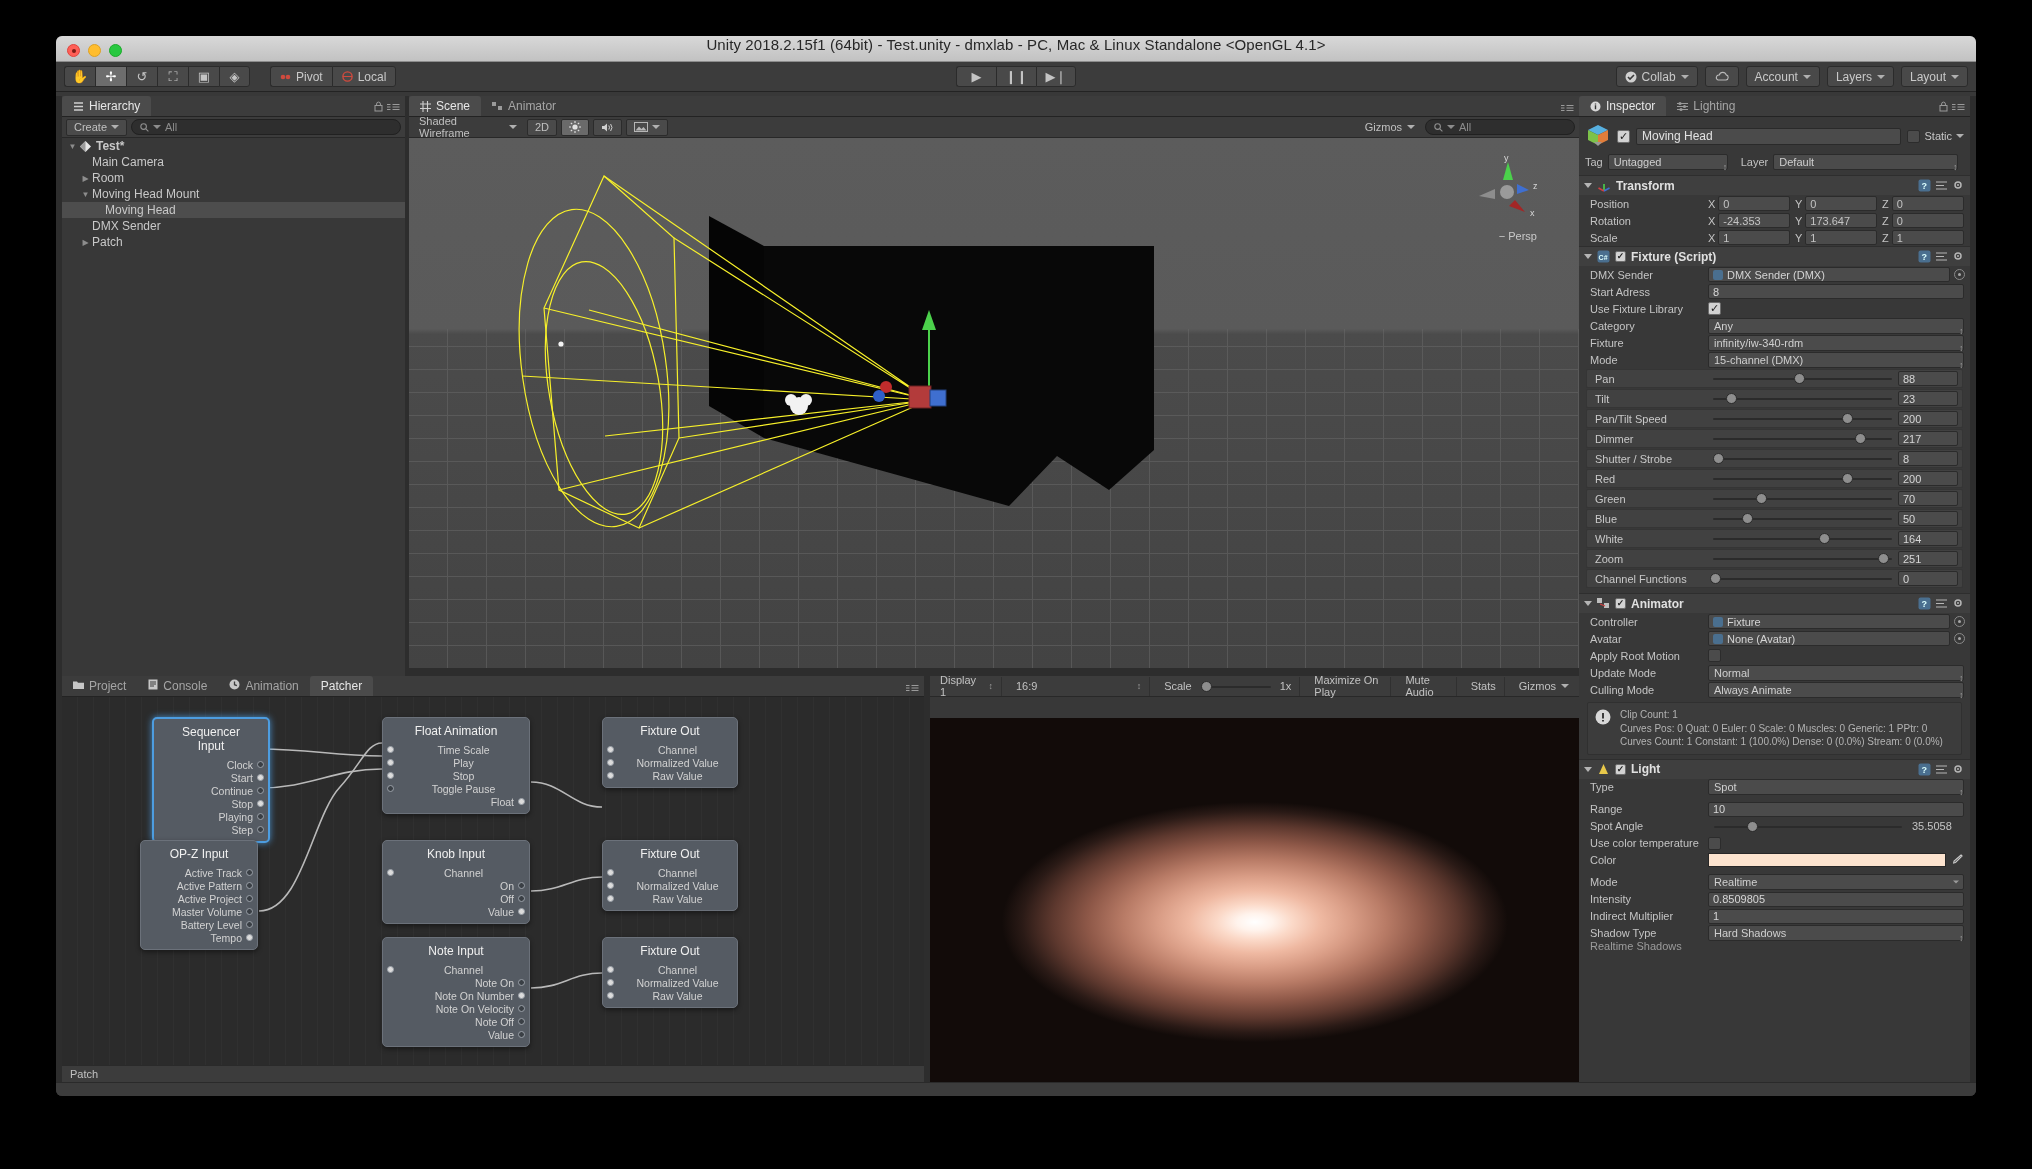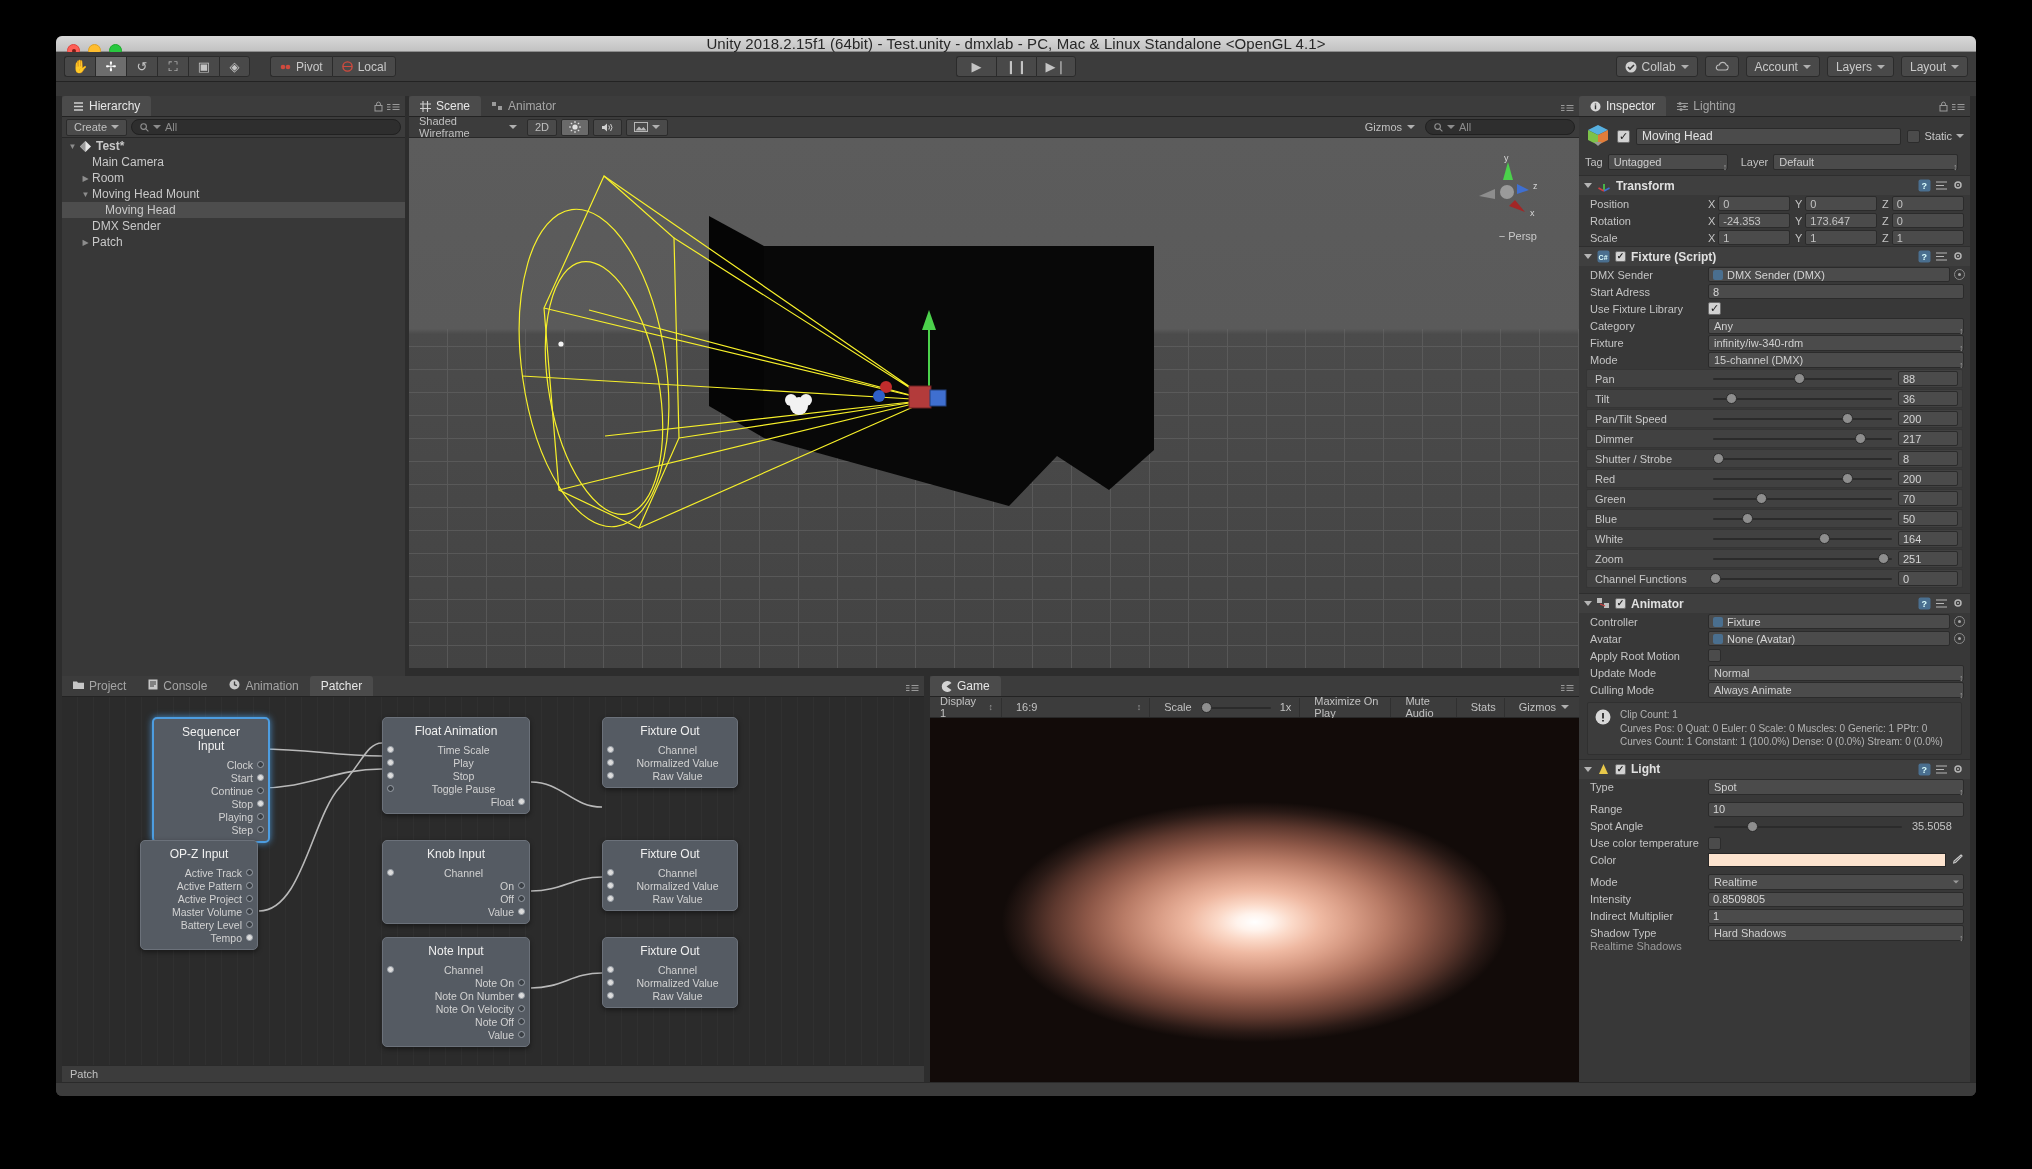--- a/index.html
+++ b/index.html
@@ -7,23 +7,23 @@
     width:2032px; height:1169px; background:#000; overflow:hidden;
     font-family:"Liberation Sans", sans-serif;
   }
   .win{
     position:absolute; left:56px; top:36px; width:1920px; height:1060px;
     background:#383838; border-radius:6px; overflow:hidden;
     box-shadow:0 10px 40px rgba(0,0,0,.8);
   }
   
   .titlebar{
-    height:16px; background:linear-gradient(#d8d8d8,#c2c2c2);
+    height:26px; background:linear-gradient(#d8d8d8,#c2c2c2);
     border-bottom:1px solid #8c8c8c; position:relative;
-    display:flex; align-items:center; justify-content:center;
+    display:flex; justify-content:center;
   }
   .titlebar .ttl{ font-size:15px; color:#272727; letter-spacing:.1px;}
   .lights{ position:absolute; left:11px; top:8px; display:flex; gap:8px;}
   .lt{ width:13px; height:13px; border-radius:50%;}
   .lt.r{background:#ff5f57;border:1px solid #e0443e;}
   .lt.y{background:#ffbd2e;border:1px solid #dea123;}
   .lt.g{background:#28c840;border:1px solid #1aab29;}
   .lt .dot{display:block;width:4px;height:4px;border-radius:50%;background:#7b1d16;margin:3.5px auto;}
   
   .toolbar{
@@ -652,33 +652,20 @@
               </div>
             </div>
           </div>
       </div>
       <div class="patch-status">
         <span>Patch</span>
       </div>
     </div>
 
     <div class="panel" id="game">
-      <div class="tabbar">
-        <div class="tab active">
-          <svg width="11" height="11">
-              <path d="M5.5 5.5 L10.5 2 A5.5 5.5 0 1 0 10.5 9 Z" fill="#d3d3d3"></path>
-            </svg>
-          <span>Game</span>
-        </div>
-        <div class="tright">
-          <svg width="13" height="9">
-              <path d="M0 2.5h3.5M0 5h3.5M0 7.5h3.5M5.5 2.5h7M5.5 5h7M5.5 7.5h7" stroke="#9a9a9a" stroke-width="1"></path>
-            </svg>
-        </div>
-      </div>
       <div class="game-sub">
         <div class="gseg" style="width:86px">
           <span style="flex:1">Display 1</span>
           <span style="color:#9a9a9a;font-size:9px">↕</span>
         </div>
         <div class="gseg" style="width:180px">
           <span style="flex:1">16:9</span>
           <span style="color:#9a9a9a;font-size:9px">↕</span>
         </div>
         <div class="gseg">
@@ -904,21 +891,21 @@
                   <span class="knb" style="left:calc(48% - 5px)"></span>
                 </span>
                 <span class="field">88</span>
               </div>
               <div class="srow">
                 <span class="lbl">Tilt</span>
                 <span class="slider">
                   <span class="trk"></span>
                   <span class="knb" style="left:calc(10% - 5px)"></span>
                 </span>
-                <span class="field">36</span>
+                <span class="field">23</span>
               </div>
               <div class="srow">
                 <span class="lbl">Pan/Tilt Speed</span>
                 <span class="slider">
                   <span class="trk"></span>
                   <span class="knb" style="left:calc(75% - 5px)"></span>
                 </span>
                 <span class="field">200</span>
               </div>
               <div class="srow">

